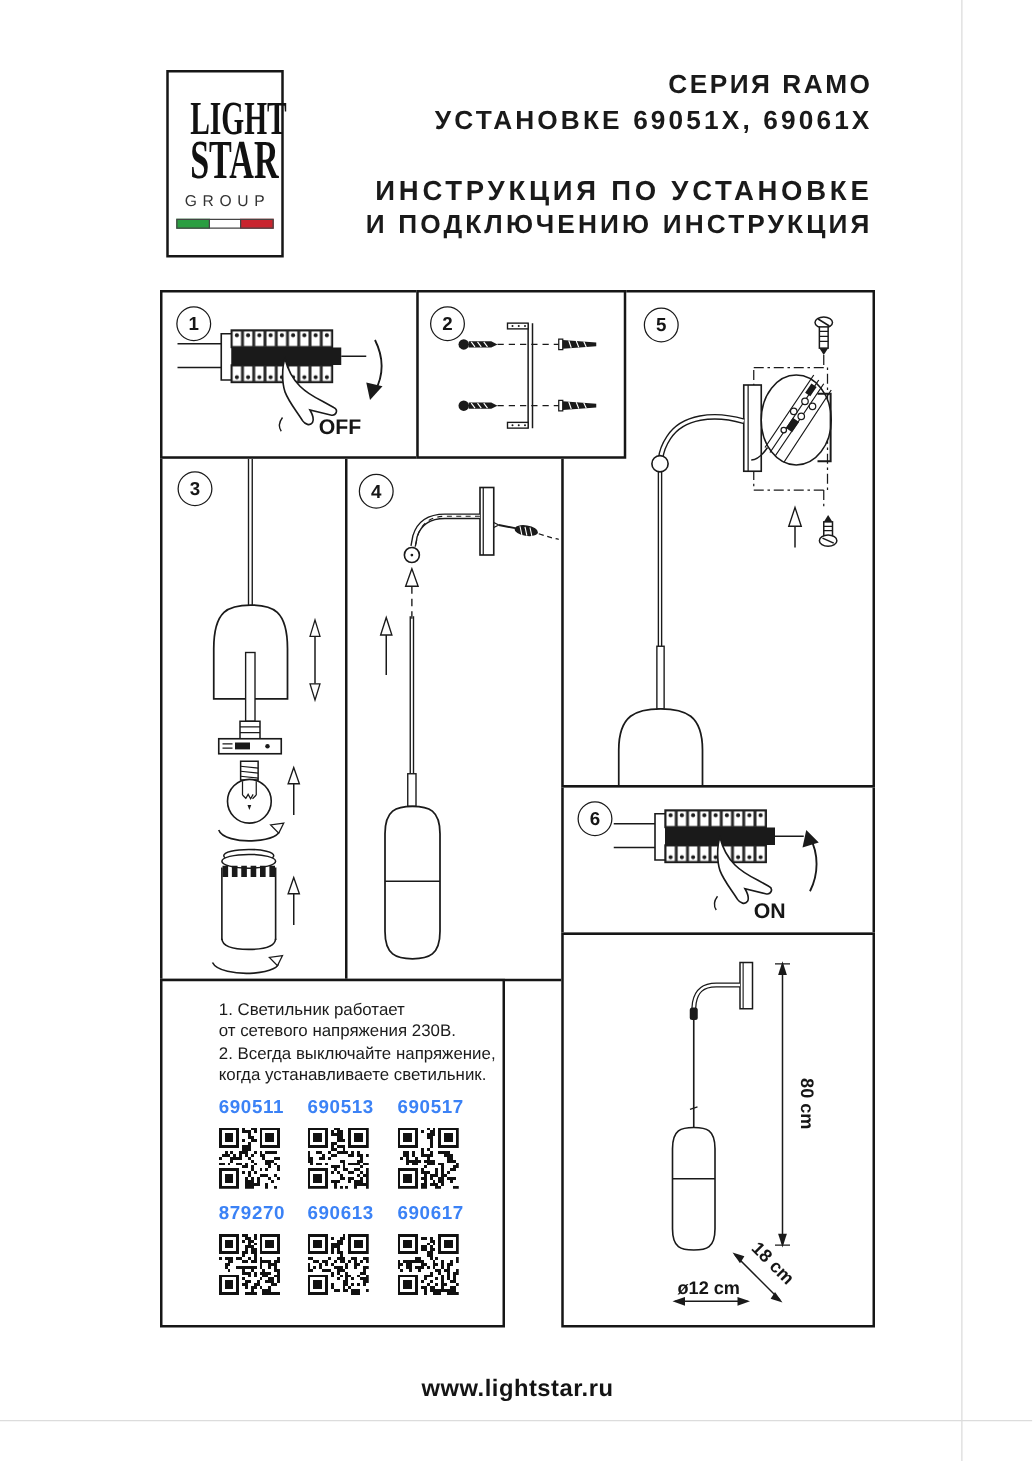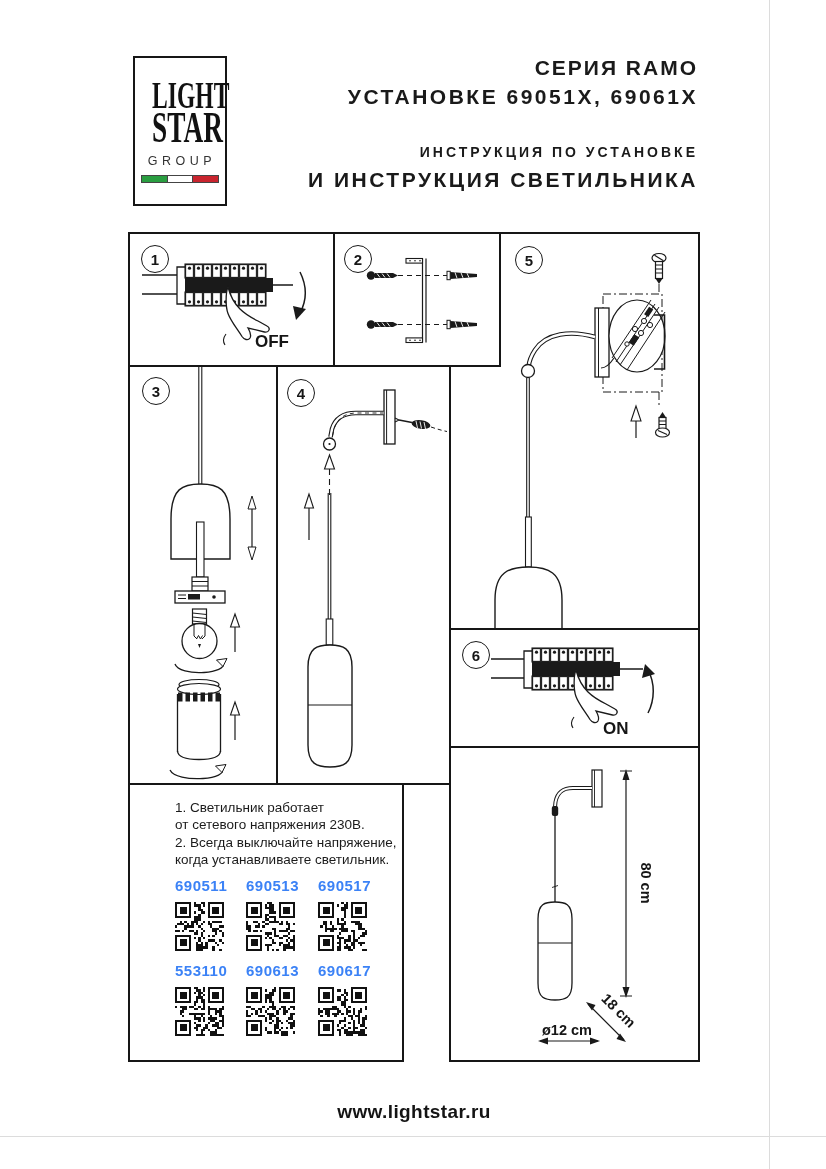--- a/index.html
+++ b/index.html
@@ -12,21 +12,21 @@
              transform:scale(0.62,1);transform-origin:50% 50%;white-space:nowrap;}
   #logo-w1{font-size:38px;line-height:30px;margin-top:22px;}
   #logo-w2{font-size:44px;line-height:34px;margin-top:1px;}
   #logo-w3{font-size:12.5px;letter-spacing:4.5px;font-weight:400;color:#333;margin-top:9px;margin-left:4px;}
   #flag{display:flex;width:78px;height:8px;margin:7px auto 0 auto;}
   .flag-seg{flex:1;border:1px solid #444;box-sizing:border-box;}
   #flag .seg2{border-left:none;border-right:none;}
   #title-block{position:absolute;top:55px;right:128px;text-align:right;font-weight:bold;color:#1a1a1a;margin-left:44px;}
   .title-line1{font-size:21px;letter-spacing:2px;line-height:26px;}
   .title-line2{font-size:21px;letter-spacing:2.5px;line-height:26px;margin-top:3px;}
-  .title-line3{font-size:14px;letter-spacing:3px;line-height:27px;margin-top:29px;}
+  .title-line3{font-size:22px;letter-spacing:3px;line-height:27px;margin-top:29px;}
   .title-line4{font-size:21px;letter-spacing:2.5px;line-height:27px;}
   
   .panel{position:absolute;border:2px solid #161616;background:#fff;box-sizing:border-box;}
   .panel > svg{position:absolute;inset:0;width:100%;height:100%;}
   #panel-5{left:449px;top:232px;width:251px;height:398px;z-index:1;}
   #panel-1{left:128px;top:232px;width:207px;height:135px;z-index:2;}
   #panel-2{left:333px;top:232px;width:168px;height:135px;z-index:2;}
   #panel-3{left:128px;top:365px;width:150px;height:420px;}
   #panel-4{left:276px;top:365px;width:175px;height:420px;}
   #panel-6{left:449px;top:628px;width:251px;height:120px;}
@@ -85,21 +85,21 @@
       <div class="flag-seg seg1" style="background: rgb(42, 158, 65);"></div>
       <div class="flag-seg seg2" style="background: rgb(255, 255, 255);"></div>
       <div class="flag-seg seg3" style="background: rgb(201, 36, 46);"></div>
     </div>
   </div>
 
   <div id="title-block">
     <div class="title-line1">СЕРИЯ RAMO</div>
     <div class="title-line2">УСТАНОВКЕ 69051X, 69061X</div>
     <div class="title-line3">ИНСТРУКЦИЯ ПО УСТАНОВКЕ</div>
-    <div class="title-line4">И ИНСТРУКЦИЯ СВЕТИЛЬНИКА</div>
+    <div class="title-line4">И ПОДКЛЮЧЕНИЮ ИНСТРУКЦИЯ</div>
   </div>
 
   <div class="panel" id="panel-5">
     <div class="badge" style="left:64px;top:12px;">
         <span>5</span>
       </div>
     <svg viewBox="0 0 247 394">
 
       <g>
         <ellipse cx="208" cy="24" rx="7" ry="4.5" fill="#fff" stroke="#1a1a1a" stroke-width="1.2"></ellipse>
@@ -688,21 +688,21 @@
           <rect x="13" y="19" width="1" height="1" fill="#111"></rect>
           <rect x="15" y="19" width="1" height="1" fill="#111"></rect>
           <rect x="8" y="20" width="1" height="1" fill="#111"></rect>
           <rect x="9" y="20" width="1" height="1" fill="#111"></rect>
           <rect x="13" y="20" width="1" height="1" fill="#111"></rect>
           <rect x="14" y="20" width="1" height="1" fill="#111"></rect>
           <rect x="19" y="20" width="1" height="1" fill="#111"></rect>
           <rect x="20" y="20" width="1" height="1" fill="#111"></rect>
         </svg>
       </div>
-    <div class="art-label col-a row-lab2">553110</div>
+    <div class="art-label col-a row-lab2">879270</div>
     <div class="art-label col-b row-lab2">690613</div>
     <div class="art-label col-c row-lab2">690617</div>
     <div class="qr col-a row-qr2">
         <svg viewBox="0 0 21 21" shape-rendering="crispEdges">
           <rect x="0" y="0" width="7" height="7" fill="#111"></rect>
           <rect x="1" y="1" width="5" height="5" fill="#fff"></rect>
           <rect x="2" y="2" width="3" height="3" fill="#111"></rect>
           <rect x="14" y="0" width="7" height="7" fill="#111"></rect>
           <rect x="15" y="1" width="5" height="5" fill="#fff"></rect>
           <rect x="16" y="2" width="3" height="3" fill="#111"></rect>

